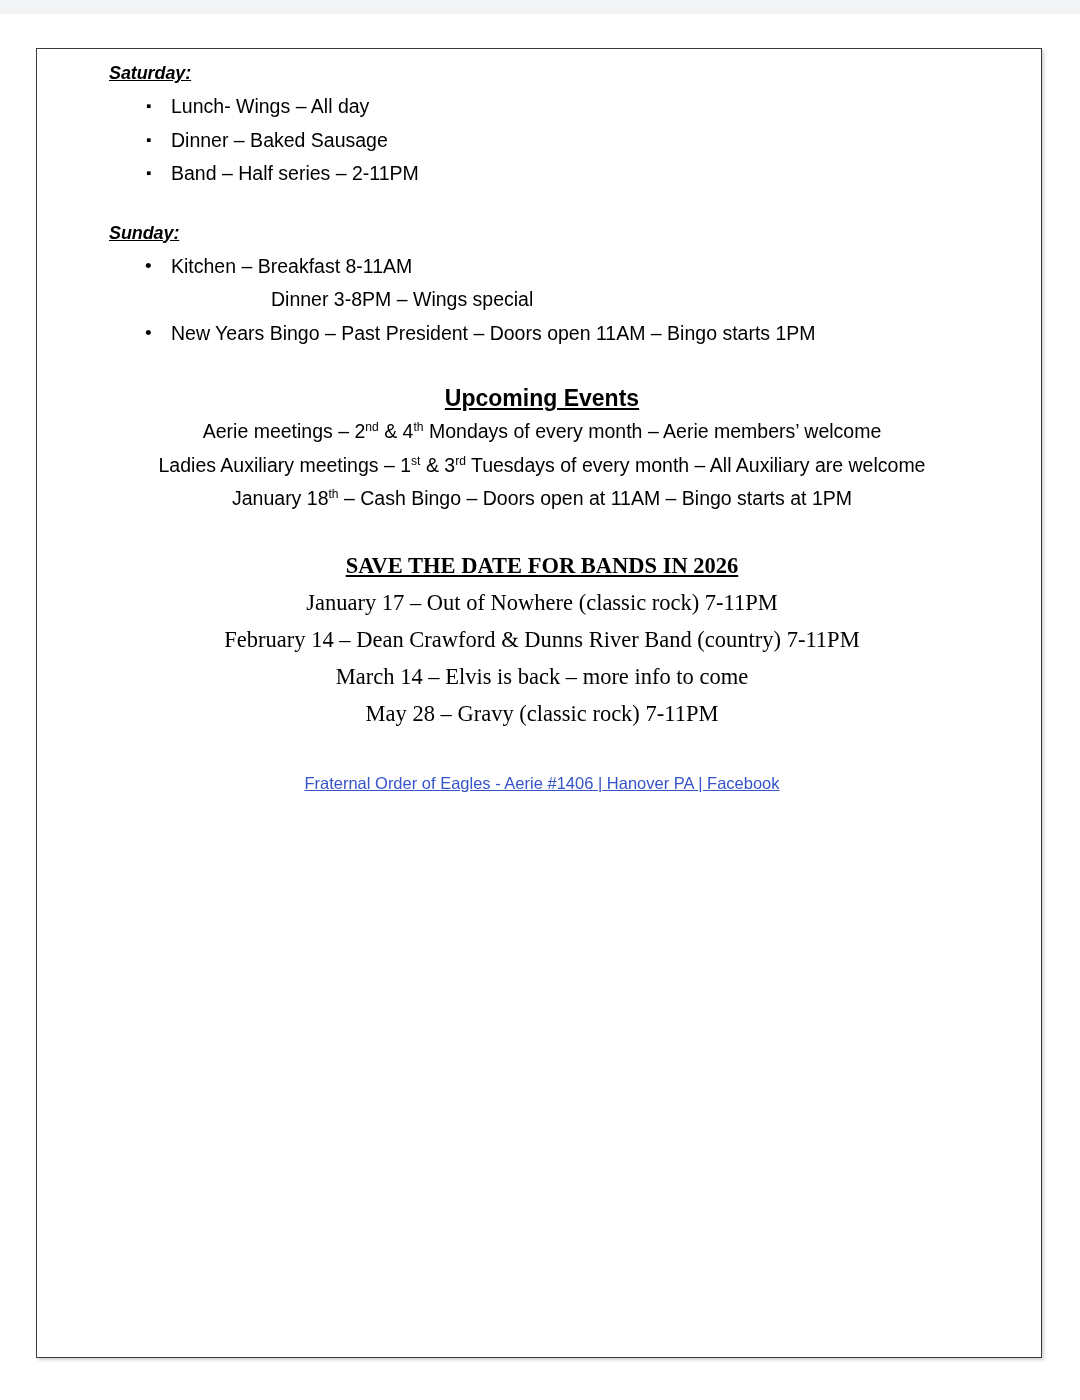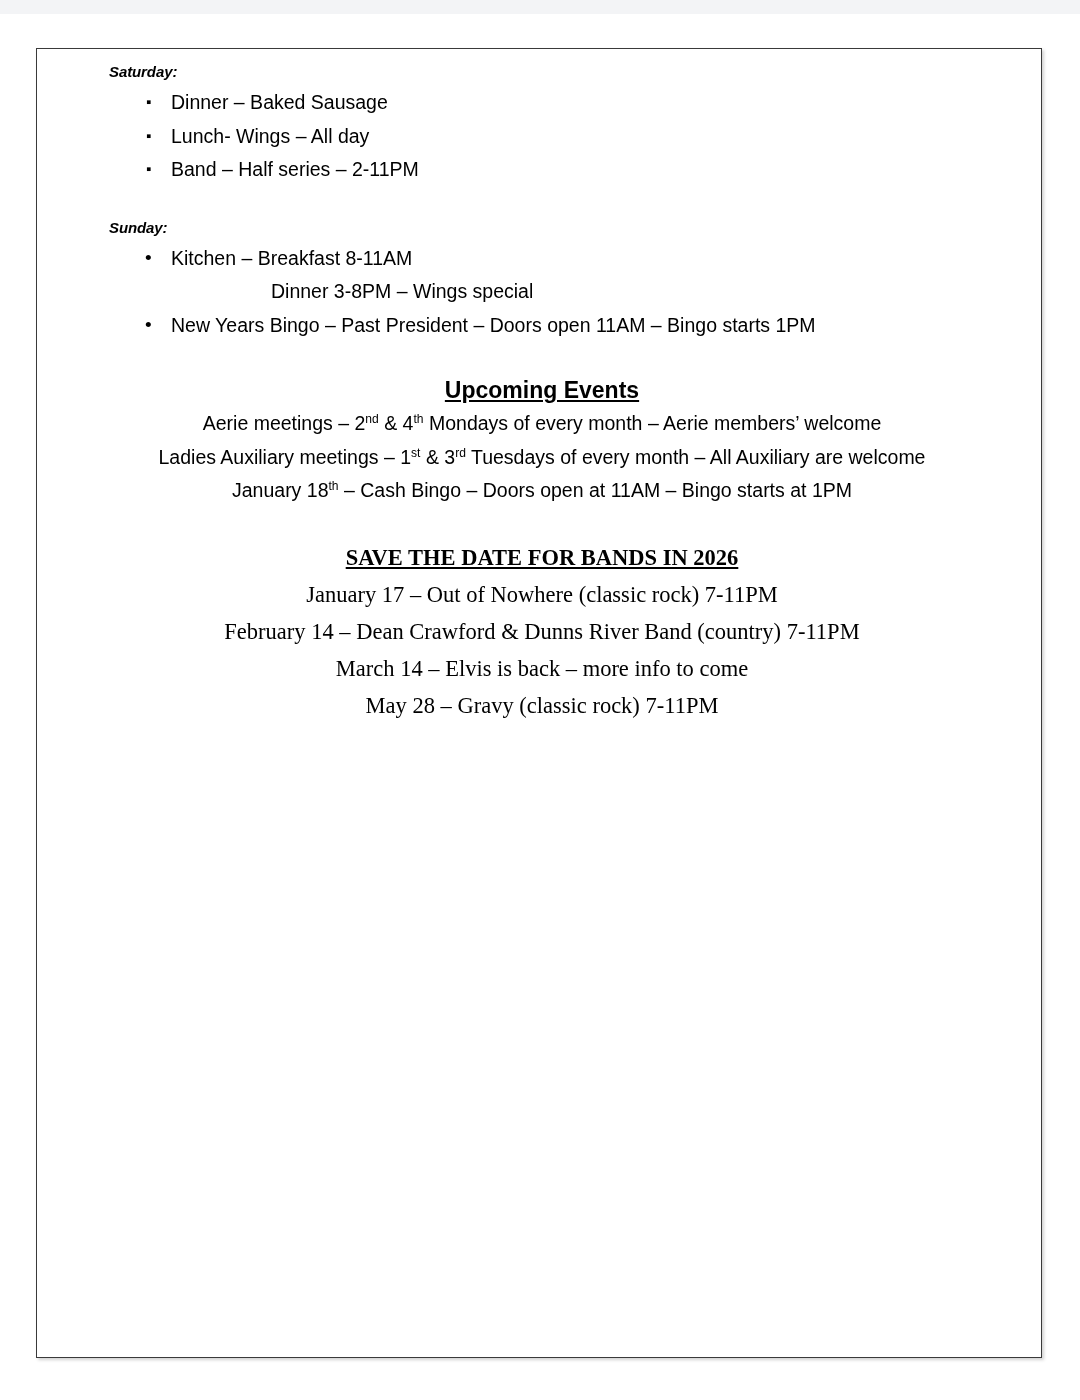--- a/index.html
+++ b/index.html
@@ -36,23 +36,24 @@
   .content {
     position: absolute;
     top: 14px;
     left: 72px;
     width: 866px;
   }
 
   
   .day-heading {
     font-family: "Liberation Sans", sans-serif;
-    font-size: 15px;
+    font-size: 18px;
     font-weight: bold;
     font-style: italic;
+    text-decoration: underline;
     margin: 0 0 6px 0;
     letter-spacing: -0.1px;
   }
   ul.bullets {
     list-style: none;
     margin: 0;
     padding: 0;
   }
   ul.bullets li {
     position: relative;
@@ -140,22 +141,22 @@
 <body>
 
 <div class="page-strip-top"></div>
 
 <div class="page">
   <div class="content">
 
     <div>
       <div class="day-heading">Saturday:</div>
       <ul class="bullets square">
+        <li>Lunch- Wings – All day</li>
         <li>Dinner – Baked Sausage</li>
-        <li>Lunch- Wings – All day</li>
         <li>Band – Half series – 2-11PM</li>
       </ul>
     </div>
 
     <div class="gap-md"></div>
 
     <div>
       <div class="day-heading">Sunday:</div>
       <ul class="bullets round">
         <li>Kitchen – Breakfast 8-11AM</li>
@@ -184,15 +185,18 @@
     <div class="gap-md"></div>
 
     <div class="serif-block">
       <div class="serif-title">SAVE THE DATE FOR BANDS IN 2026</div>
       <div class="serif-line">January 17 – Out of Nowhere (classic rock) 7-11PM</div>
       <div class="serif-line">February 14 – Dean Crawford &amp; Dunns River Band (country) 7-11PM</div>
       <div class="serif-line">March 14 – Elvis is back – more info to come</div>
       <div class="serif-line">May 28 – Gravy (classic rock) 7-11PM</div>
     </div>
 
+    <div class="link-row">
+      <span class="doc-link">Fraternal Order of Eagles - Aerie #1406 | Hanover PA | Facebook</span>
+    </div>
 
   </div>
 </div>
 
 </body></html>

